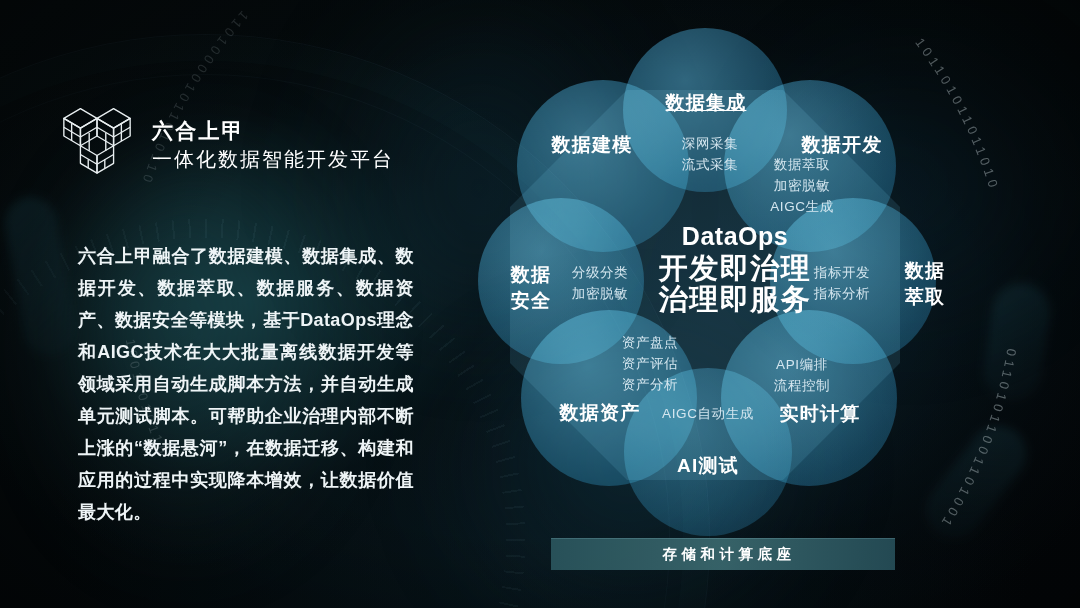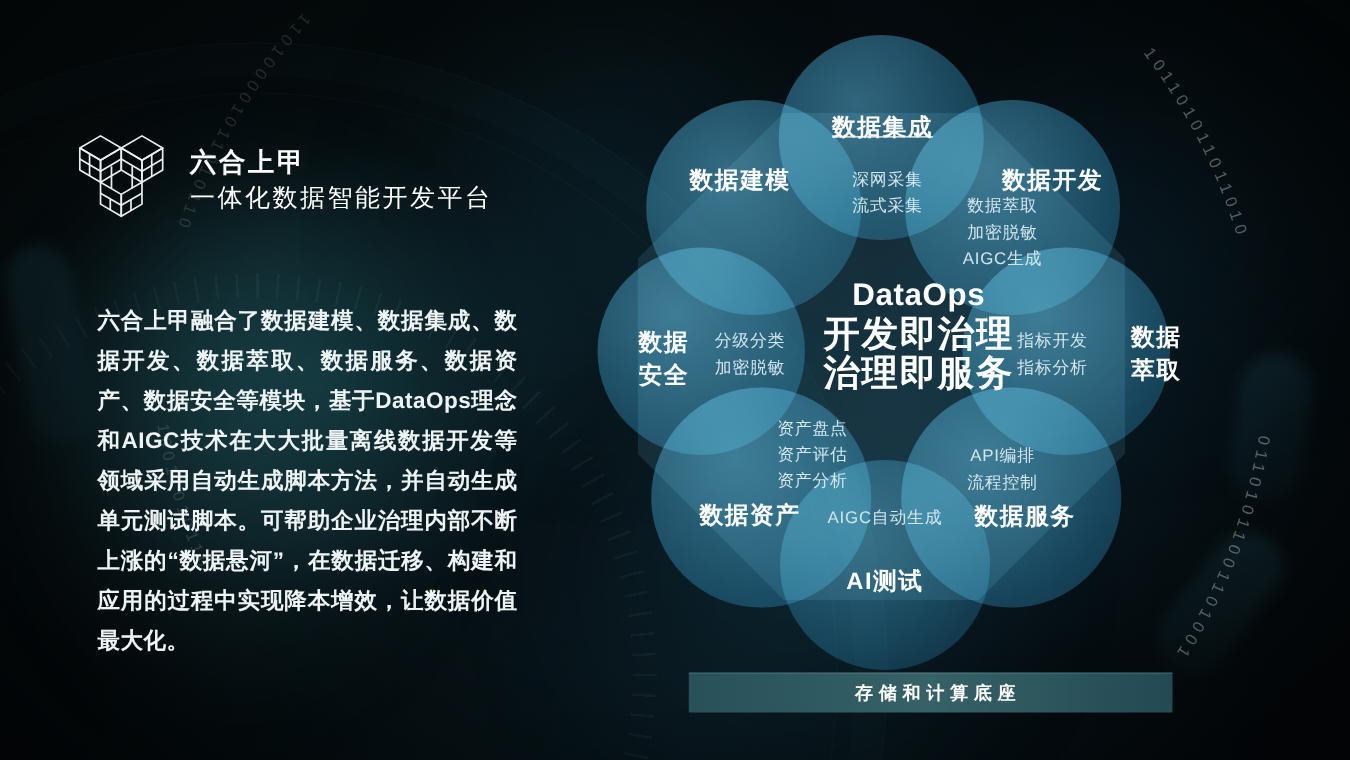--- a/index.html
+++ b/index.html
@@ -164,21 +164,21 @@
   }
   .core .core-en {
     color: #ffffff; font-size: 25px; font-weight: 700; letter-spacing: .5px; line-height: 33px;
   }
   .core .core-cn {
     color: #ffffff; font-size: 29px; font-weight: 700; letter-spacing: 1.5px; line-height: 31px;
   }
 
   
   .footer-bar {
-    position: absolute; left: 551px; top: 538px; width: 387px; height: 32px;
+    position: absolute; left: 551px; top: 538px; width: 344px; height: 32px;
     background: linear-gradient(90deg, rgba(44,88,96,0.88) 0%, rgba(58,104,110,0.92) 50%, rgba(40,82,92,0.88) 100%);
     border-top: 1px solid rgba(150,200,210,0.22);
     display: flex; align-items: center; justify-content: center; padding-left: 12px;
   }
   .footer-bar span {
     color: #ffffff; font-size: 14.5px; font-weight: 700; letter-spacing: 4.5px;
   }
 </style>
 </head>
 <body>
@@ -276,21 +276,21 @@
     <div class="btitle" style="left:72px; top:112px; width:120px;">数据建模</div>
 
     <div class="btitle" style="left:322px; top:112px; width:120px;">数据开发</div>
 
     <div class="btitle two" style="left:42px; top:242px;">数据安全</div>
 
     <div class="btitle two" style="left:436px; top:238px;">数据萃取</div>
 
     <div class="btitle" style="left:80px; top:380px; width:120px;">数据资产</div>
 
-    <div class="btitle" style="left:300px; top:381px; width:120px;">数据服务</div>
+    <div class="btitle" style="left:300px; top:381px; width:120px;">实时计算</div>
 
     <div class="btitle" style="left:188px; top:433px; width:120px;">AI测试</div>
 
     <div class="blist" style="left:195px; top:113px; width:110px;">
       <div>深网采集</div>
       <div>流式采集</div>
     </div>
 
 
     <div class="blist" style="left:292px; top:134px; width:100px;">

